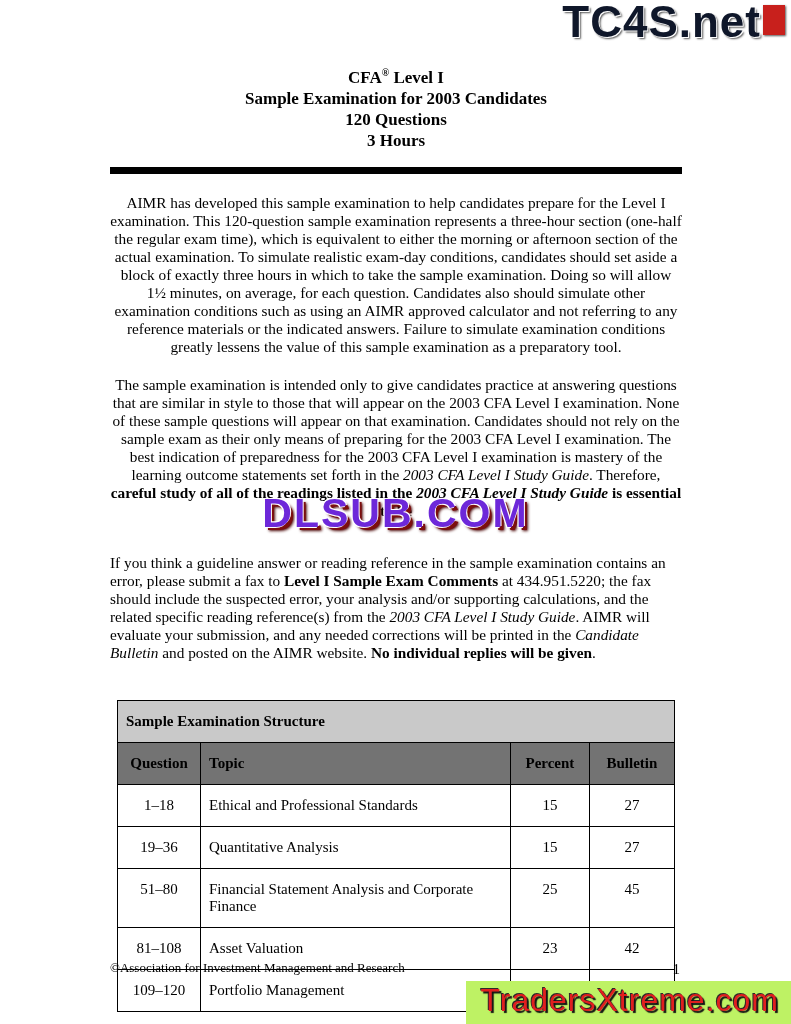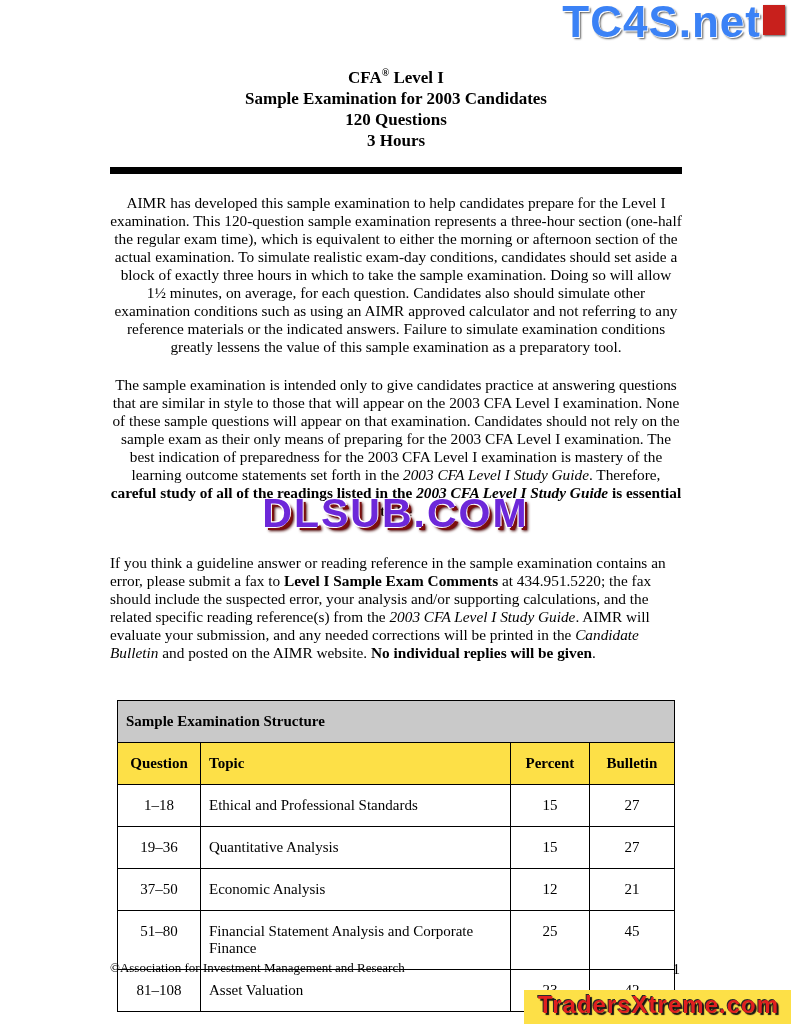--- a/index.html
+++ b/index.html
@@ -18,50 +18,50 @@
   
   .para { font-size:15.3px; line-height:18px; margin:18px 0 0 0; text-align:left; }
   .para .b { font-weight:bold; }
   .para .i { font-style:italic; }
   .gap-lg { margin-top:20px;text-align:center; }
 
   
   table.exam { border-collapse:collapse; margin:38px auto 0 auto; width:558px; font-size:15px; }
   table.exam th, table.exam td { border:1px solid #000; padding:12px 8px; vertical-align:top; }
   .tbl-title { background:#c9c9c9; font-weight:bold; text-align:left; padding:4px 8px; }
-  .tbl-head th { background:#fde047; font-weight:bold; }
+  .tbl-head th { background:#737373; font-weight:bold; }
   .col-q { width:82px; } .col-t { width:306px; } .col-p { width:78px; } .col-m { width:84px; }
   td.c, th.c { text-align:center; }
   td.topic { text-align:left; }
   td.pad-row { padding-top:7px; padding-bottom:7px; }
   td.total-label { text-align:right; font-weight:bold; padding-right:14px; }
 
   
   .footer-copy { position:absolute; left:110px; bottom:48px; font-size:13px; }
   .footer-page { position:absolute; right:111px; bottom:46px; font-size:15px; }
 
   
   .wm-top {
     position:absolute; top:0; right:6px; display:flex; align-items:flex-start;
     font-family:"Liberation Sans", sans-serif; font-weight:bold; font-size:44px;
-    color:#3b82f6; letter-spacing:1px; line-height:44px;
+    color:#0f172a; letter-spacing:1px; line-height:44px;
     text-shadow:1px 1px 0 #ffffff, 2px 2px 2px #5a5a5a;
   }
   .wm-top-redblock { width:22px; height:30px; background:#c8201c; margin:5px 0 0 2px; box-shadow:1px 1px 2px #555; }
   .wm-mid {
     position:absolute; top:490px; left:50%; transform:translateX(-50%);
     font-family:"Liberation Sans", sans-serif; font-weight:bold; font-size:41px;
     letter-spacing:2px; color:#6d28d9;
     text-shadow:-1px -1px 0 #fff, 1px -1px 0 #fff, -1px 1px 0 #fff, 3px 3px 0 #7c0e0e, 4px 4px 3px #4a0505;
     white-space:nowrap;
   }
   .wm-bottom {
-    position:absolute; right:0; bottom:0; background:#fde047;
+    position:absolute; right:0; bottom:0; background:#bef264;
     padding:1px 12px 5px 14px;
-    font-family:"Liberation Sans", sans-serif; font-weight:bold; font-size:24px;
+    font-family:"Liberation Sans", sans-serif; font-weight:normal; font-size:32px;
     color:#e01f1f; letter-spacing:1px;
     text-shadow:2px 2px 1px #141414, -1px -1px 0 #2a2a2a;
   }
 </style>
 </head>
 <body>
 
 <div class="page">
 
   <div class="wm-top">
@@ -107,36 +107,36 @@
         <td class="c pad-row">15</td>
         <td class="c pad-row">27</td>
       </tr>
       <tr>
         <td class="c pad-row">19–36</td>
         <td class="topic pad-row">Quantitative Analysis</td>
         <td class="c pad-row">15</td>
         <td class="c pad-row">27</td>
       </tr>
       <tr>
-        <td class="c pad-row">37–50</td>
-        <td class="topic pad-row">Economic Analysis</td>
-        <td class="c pad-row">12</td>
-        <td class="c pad-row">21</td>
-      </tr>
-      <tr>
         <td class="c pad-row">51–80</td>
         <td class="topic pad-row">Financial Statement Analysis and Corporate Finance</td>
         <td class="c pad-row">25</td>
         <td class="c pad-row">45</td>
       </tr>
       <tr>
         <td class="c pad-row">81–108</td>
         <td class="topic pad-row">Asset Valuation</td>
         <td class="c pad-row">23</td>
         <td class="c pad-row">42</td>
+      </tr>
+      <tr>
+        <td class="c pad-row">109–120</td>
+        <td class="topic pad-row">Portfolio Management</td>
+        <td class="c pad-row">10</td>
+        <td class="c pad-row">18</td>
       </tr>
     </tbody>
       </table>
 
   </div>
 
   <div class="wm-mid">DLSUB.COM</div>
 
   <div class="footer-copy">©Association for Investment Management and Research</div>
   <div class="footer-page">1</div>

